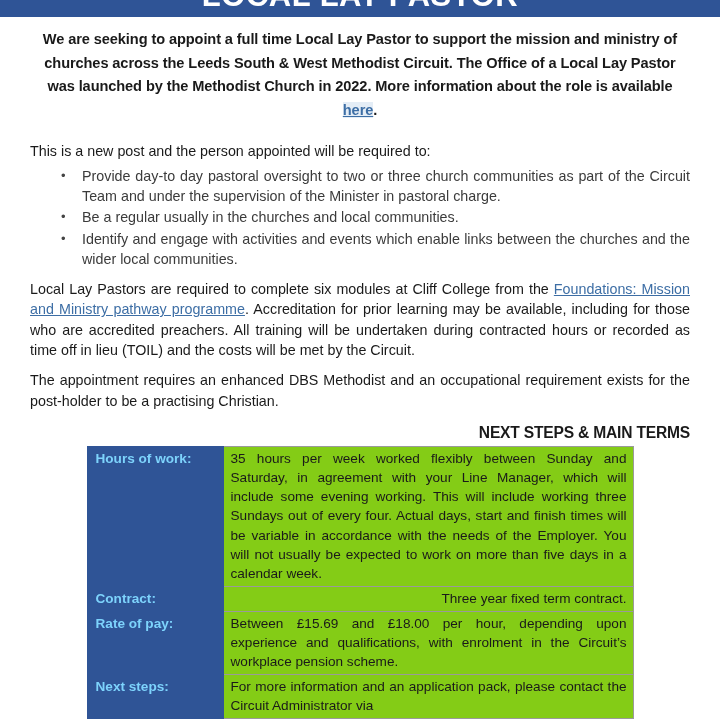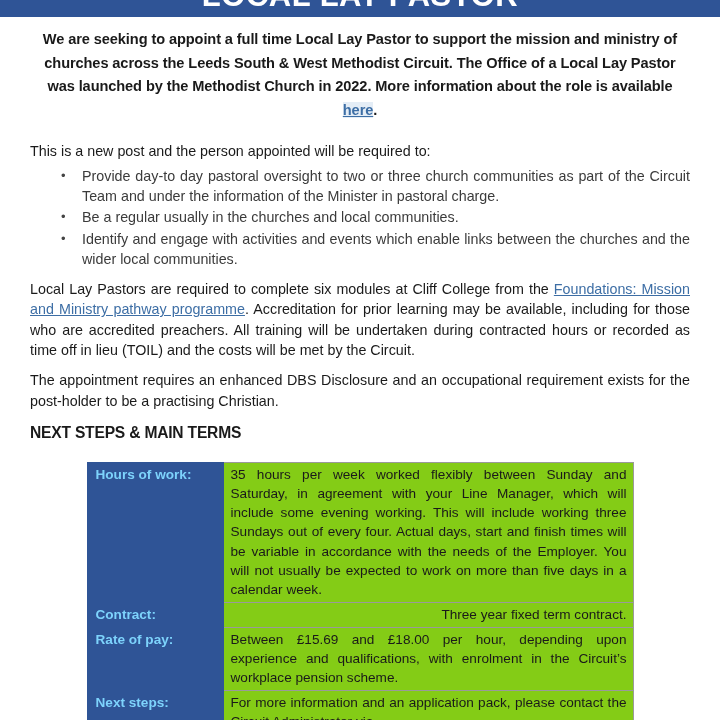--- a/index.html
+++ b/index.html
@@ -85,24 +85,24 @@
   ul.duties li .bullet {
     position: absolute;
     left: 31px;
     top: 0;
     font-size: 13px;
     line-height: 20.4px;
     color: #444;
   }
 
   .section-title {
-    text-align: left;
+    text-align: right;
     font-size: 15.6px;
     font-weight: bold;
-    margin: 13px 0 20px 0;
+    margin: 13px 0 4px 0;
     letter-spacing: -0.2px;
   }
 
   
   table.terms {
     width: 547px;
     margin: 0 auto;
     border-collapse: collapse;
     table-layout: fixed;
   }
@@ -136,28 +136,28 @@
   <div class="banner-title">LOCAL LAY PASTOR</div>
 </div>
 
 <div class="content">
 
   <p class="intro"><span>We are seeking to appoint a full time Local Lay Pastor to support the mission and ministry of churches across the Leeds South &amp; West Methodist Circuit. The Office of a Local Lay Pastor was launched by the Methodist Church in 2022. More information about the role is available </span><a class="link hl" href="#">here</a><span>.</span></p>
 
   <p class="para first-after-intro">This is a new post and the person appointed will be required to:</p>
 
   <ul class="duties">
-    <li><span class="bullet">•</span><span>Provide day-to day pastoral oversight to two or three church communities as part of the Circuit Team and under the information of the Minister in pastoral charge.</span></li>
+    <li><span class="bullet">•</span><span>Provide day-to day pastoral oversight to two or three church communities as part of the Circuit Team and under the supervision of the Minister in pastoral charge.</span></li>
     <li><span class="bullet">•</span><span>Be a regular usually in the churches and local communities.</span></li>
     <li><span class="bullet">•</span><span>Identify and engage with activities and events which enable links between the churches and the wider local communities.</span></li>
   </ul>
 
   <p class="para"><span>Local Lay Pastors are required to complete six modules at Cliff College from the </span><a class="link" href="#">Foundations: Mission and Ministry pathway programme</a><span>. Accreditation for prior learning may be available, including for those who are accredited preachers. All training will be undertaken during contracted hours or recorded as time off in lieu (TOIL) and the costs will be met by the Circuit.</span></p>
 
-  <p class="para">The appointment requires an enhanced DBS Disclosure and an occupational requirement exists for the post-holder to be a practising Christian.</p>
+  <p class="para">The appointment requires an enhanced DBS Methodist and an occupational requirement exists for the post-holder to be a practising Christian.</p>
 
   <div class="section-title">NEXT STEPS &amp; MAIN TERMS</div>
 
   <table class="terms">
     <tbody>
         <tr>
       <td class="key">Hours of work:</td>
       <td class="val">35 hours per week worked flexibly between Sunday and Saturday, in agreement with your Line Manager, which will include some evening working. This will include working three Sundays out of every four. Actual days, start and finish times will be variable in accordance with the needs of the Employer. You will not usually be expected to work on more than five days in a calendar week.</td>
     </tr>
     <tr>

